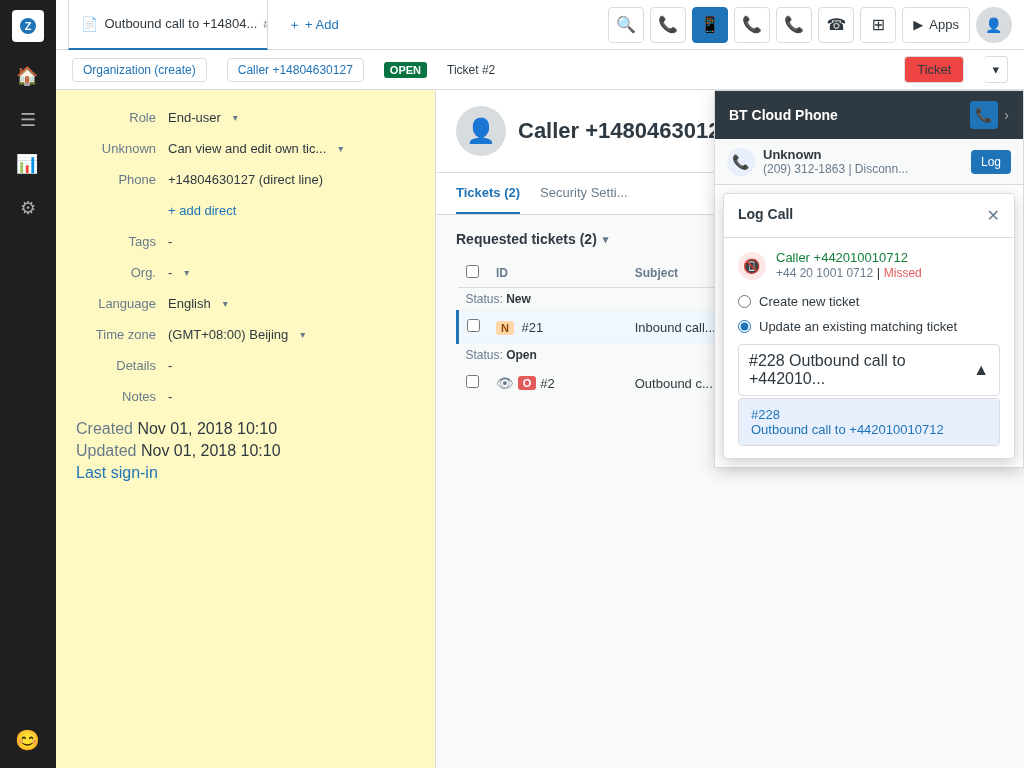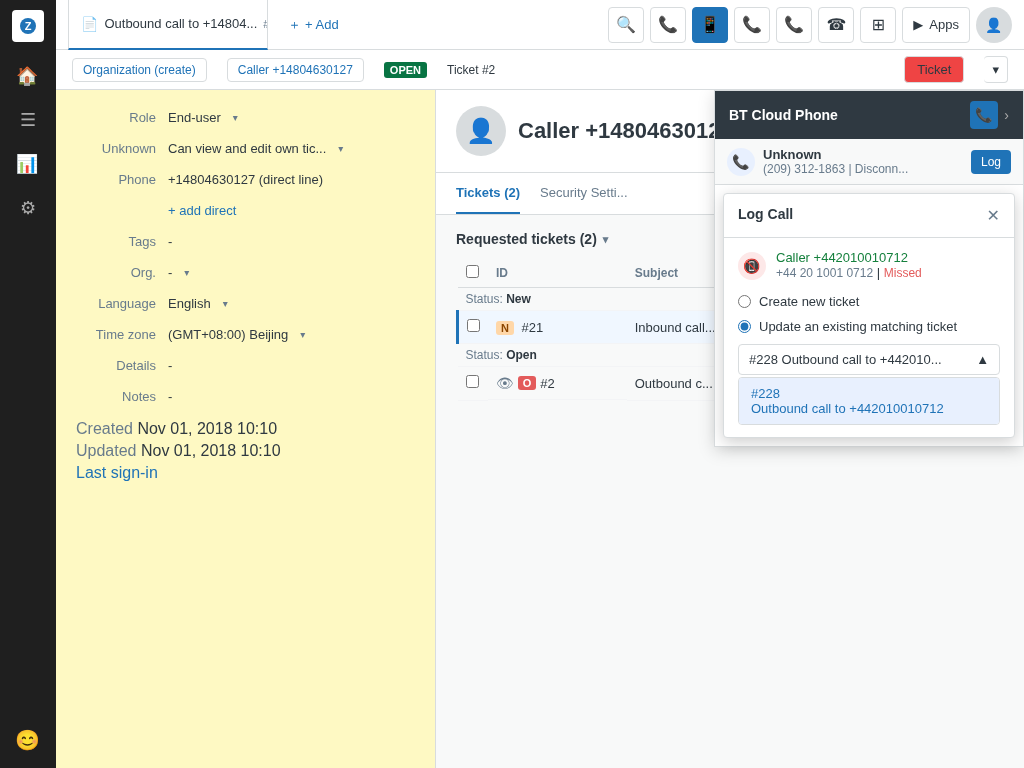--- a/index.html
+++ b/index.html
@@ -95,21 +95,21 @@
     .log-call-close { background: none; border: none; cursor: pointer; color: #687b8c; font-size: 16px; }
     .log-call-body { padding: 12px 14px; }
     .log-caller-row { display: flex; align-items: flex-start; gap: 10px; margin-bottom: 14px; }
     .log-call-icon { width: 28px; height: 28px; border-radius: 50%; background: #fde8e8; display: flex; align-items: center; justify-content: center; font-size: 14px; color: #e35b5b; flex-shrink: 0; margin-top: 2px; }
     .log-caller-details { font-size: 13px; }
     .log-caller-num { font-weight: 400; color: #15803d; }
     .log-caller-sub { color: #687b8c; font-size: 12px; }
     .log-caller-missed { color: #e35b5b; font-size: 12px; }
     .radio-row { display: flex; align-items: center; gap: 8px; margin-bottom: 10px; font-size: 13px; color: #2f3941; cursor: pointer; }
     .radio-input { accent-color: #1f73b7; }
-    .dropdown-select { width: 100%; border: 1px solid #d8dcde; border-radius: 4px; padding: 7px 10px; font-size: 13px; color: #2f3941; display: flex; align-items: center; justify-content: space-between; cursor: pointer; background: #fff; position: relative; }
+    .dropdown-select { width: 100%; border: 1px solid #d8dcde; border-radius: 4px; padding: 7px 10px; font-size: 16px; color: #2f3941; display: flex; align-items: center; justify-content: space-between; cursor: pointer; background: #fff; position: relative; }
     .dropdown-options { border: 1px solid #d8dcde; border-radius: 4px; margin-top: 2px; background: #fff; overflow: hidden; }
     .dropdown-option { padding: 8px 12px; font-size: 13px; cursor: pointer; color: #2f3941; }
     .dropdown-option.selected { background: #e8f0fe; color: #1f73b7; }
   </style>
 </head>
 <body>
 
 <div class="app-container">
 
   <div class="left-nav">

